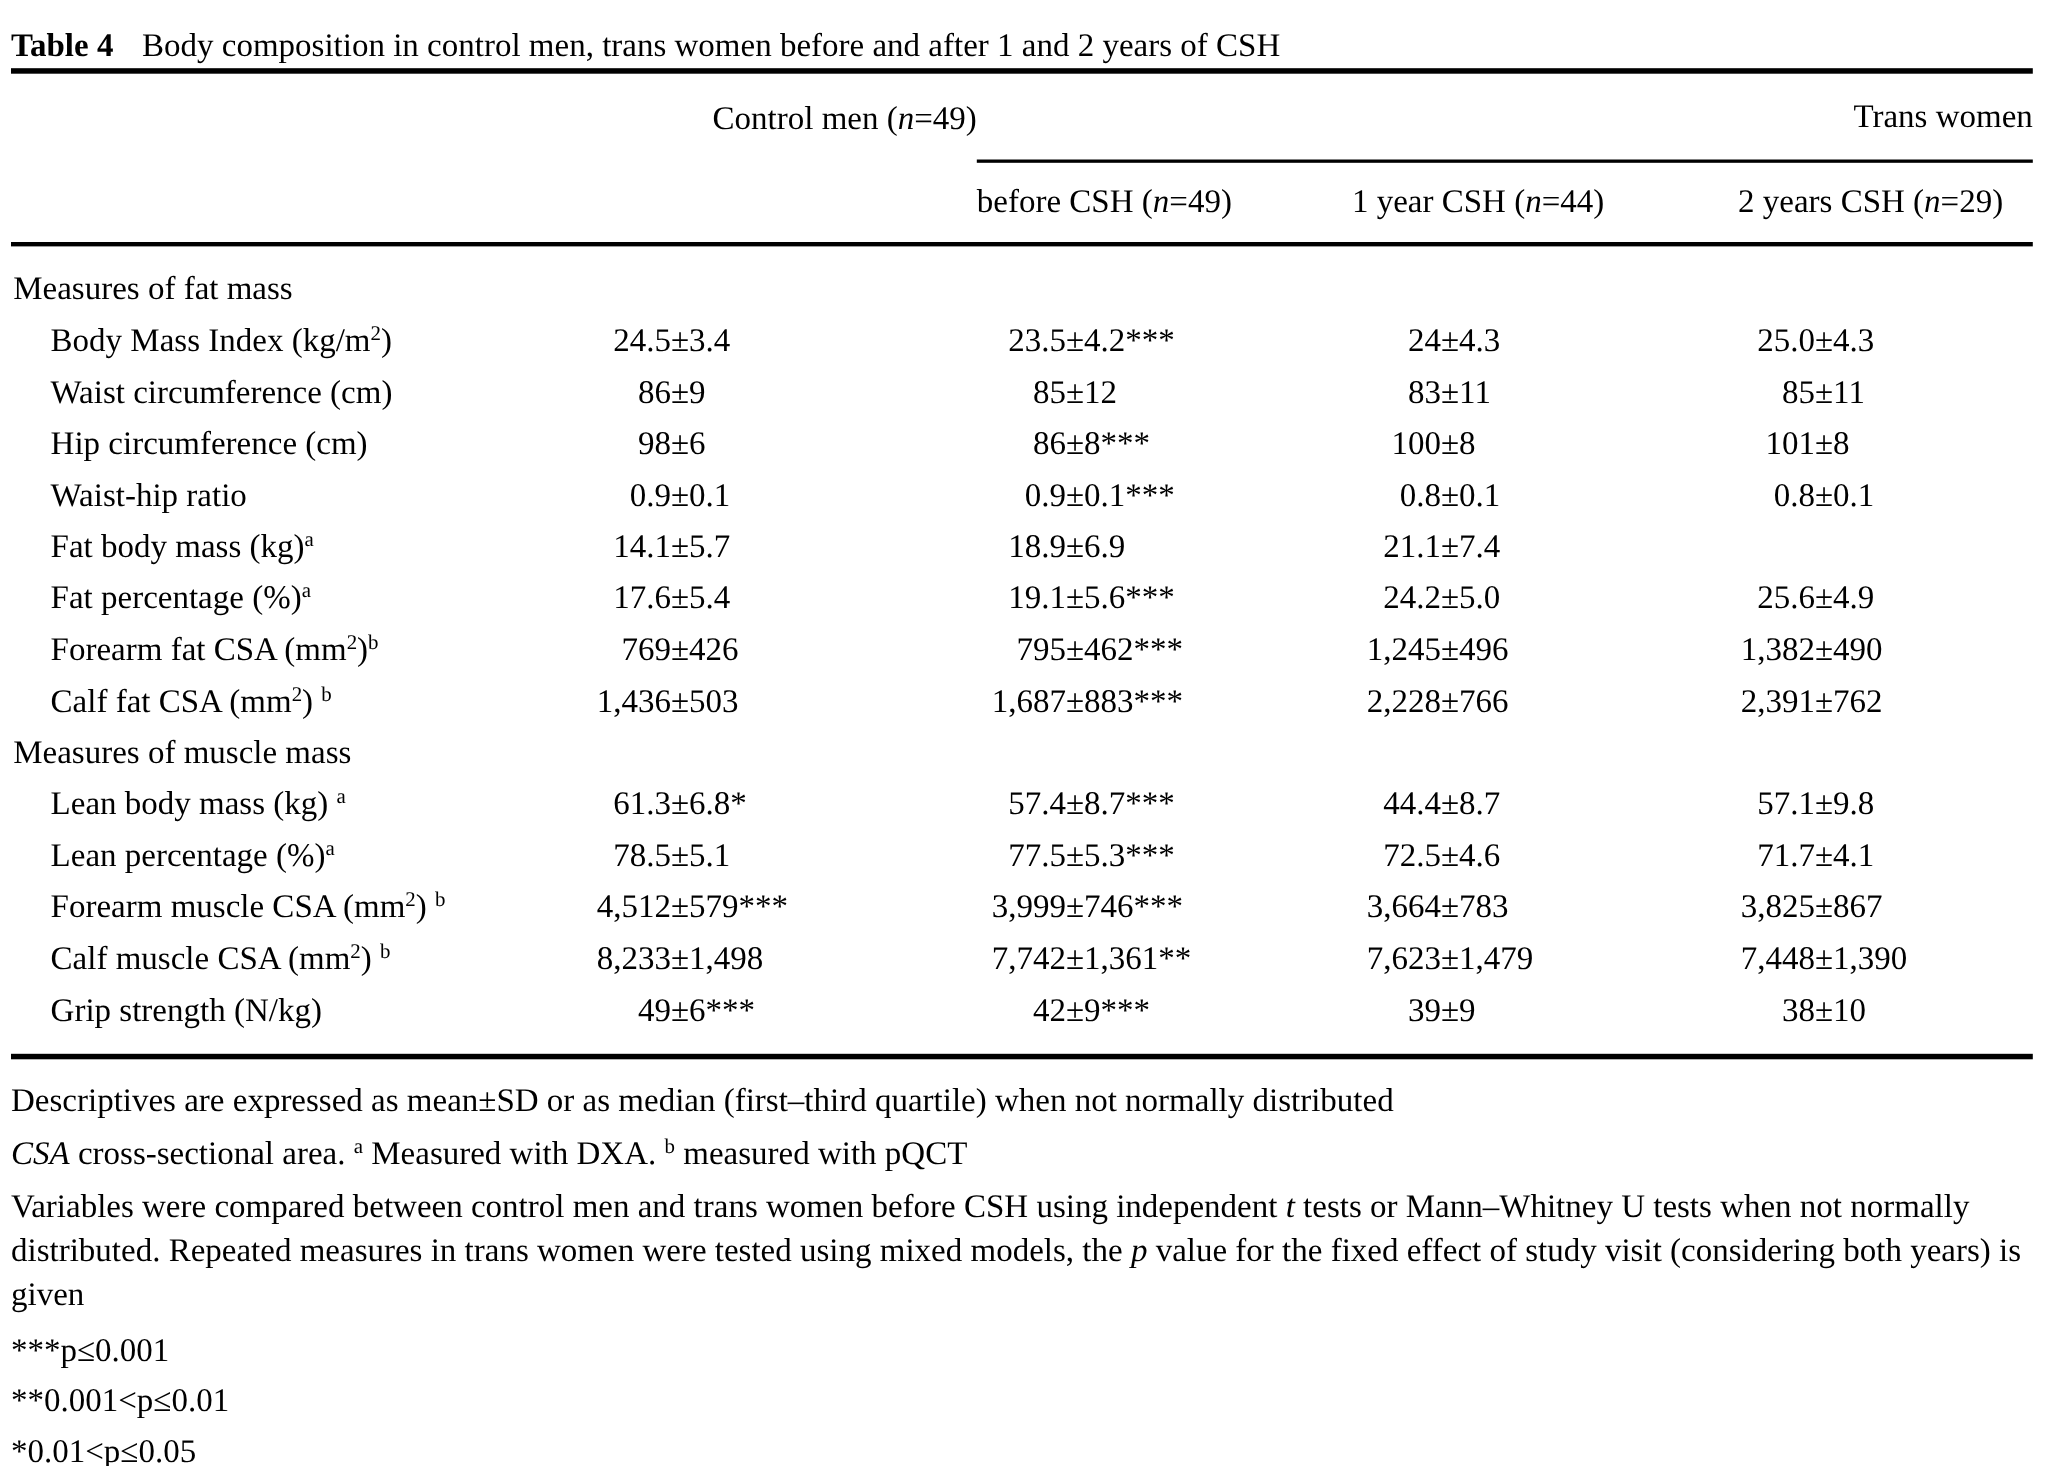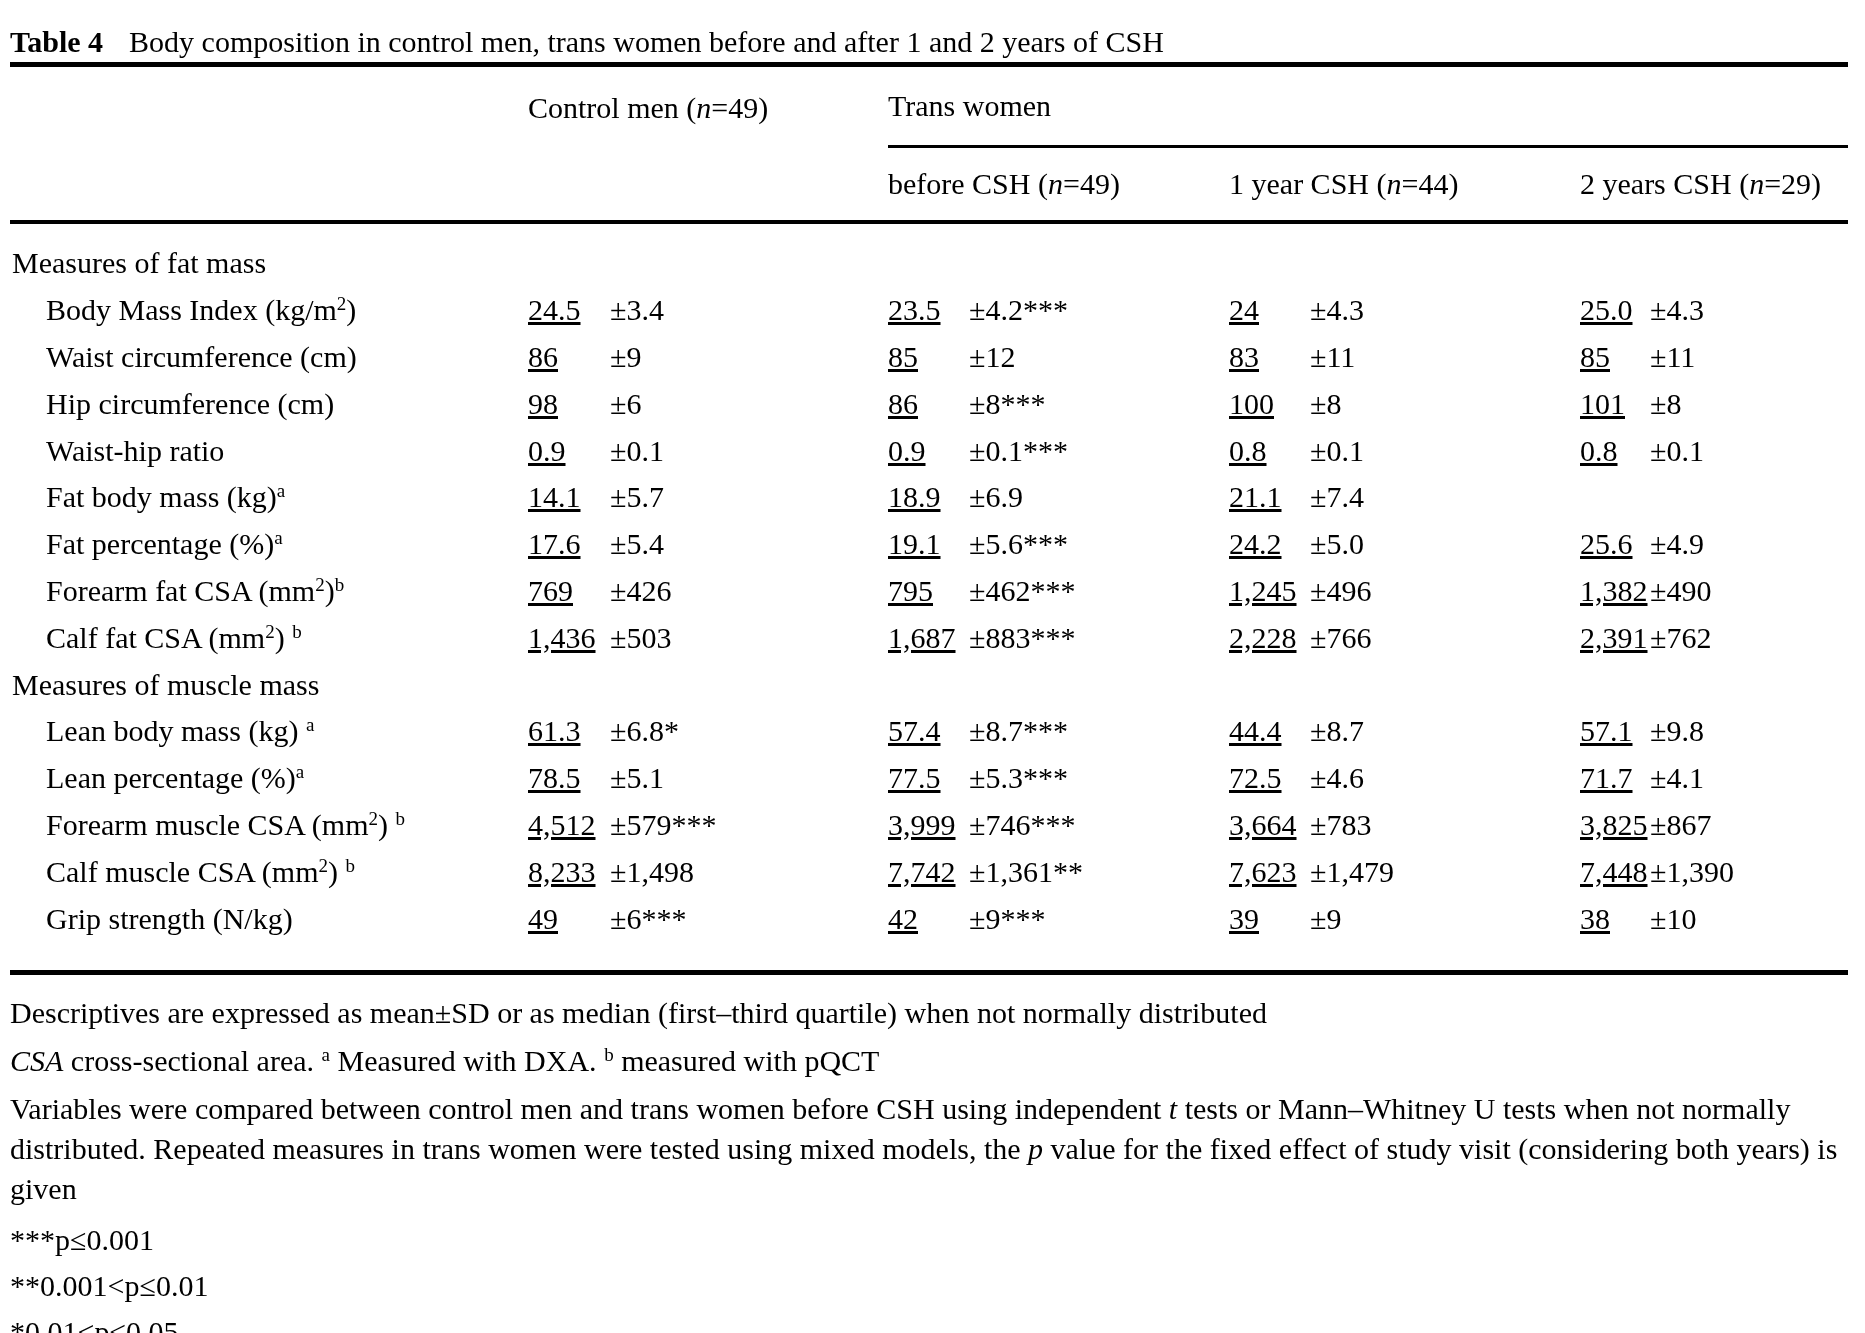--- a/index.html
+++ b/index.html
@@ -14,30 +14,30 @@
     overflow:hidden;
     margin-top:12px;
   }
   .title{white-space:nowrap;height:41px;line-height:41px;}
   .title .prefix{font-weight:bold;margin-right:26px;}
   .rule{background:#000;width:1838px;}
   .rule.r-top{height:5px;}
   .rule.r-mid{height:4px;}
   .rule.r-bot{height:5px;}
   .hdr1{display:grid;grid-template-columns:518px 360px 960px;height:81px;}
-  .hdr1 .cell{display:flex;align-items:center;white-space:nowrap;}
+  .hdr1 .cell{display:flex;align-items:center;white-space:nowrap;justify-content:flex-end;}
   .hdr1 .group-cell{border-bottom:3px solid #000;}
   .hdr2{display:grid;grid-template-columns:518px 360px 341px 351px 268px;height:72px;}
   .hdr2 .cell{display:flex;align-items:center;white-space:nowrap;text-align:right;}
-  .tbody{padding:16px 0 28px 0;}
+  .tbody{padding:16px 0 16px 0;}
   .tr{display:grid;grid-template-columns:518px 360px 341px 351px 268px;height:46.8px;align-items:center;}
   .td{white-space:nowrap;}
   .td.lbl{padding-left:36px;}
   .td.lbl.section{padding-left:2px;}
-  .td.num .m{display:inline-block;text-decoration:underline;}
+  .td.num .m{display:inline-block;text-align:right;}
   .tr > .td.num:nth-child(2) .m{min-width:82px;}
   .tr > .td.num:nth-child(3) .m{min-width:81px;}
   .tr > .td.num:nth-child(4) .m{min-width:81px;}
   .tr > .td.num:nth-child(5) .m{min-width:70px;}
   sup{font-size:19px;vertical-align:10px;line-height:0;}
   i{font-style:italic;}
   .footnotes{padding-top:18px;width:1838px;}
   .fn{font-size:30px;line-height:40px;margin:0 0 8px 0;}
   .sig{font-size:30px;line-height:46px;white-space:nowrap;}
 </style>

